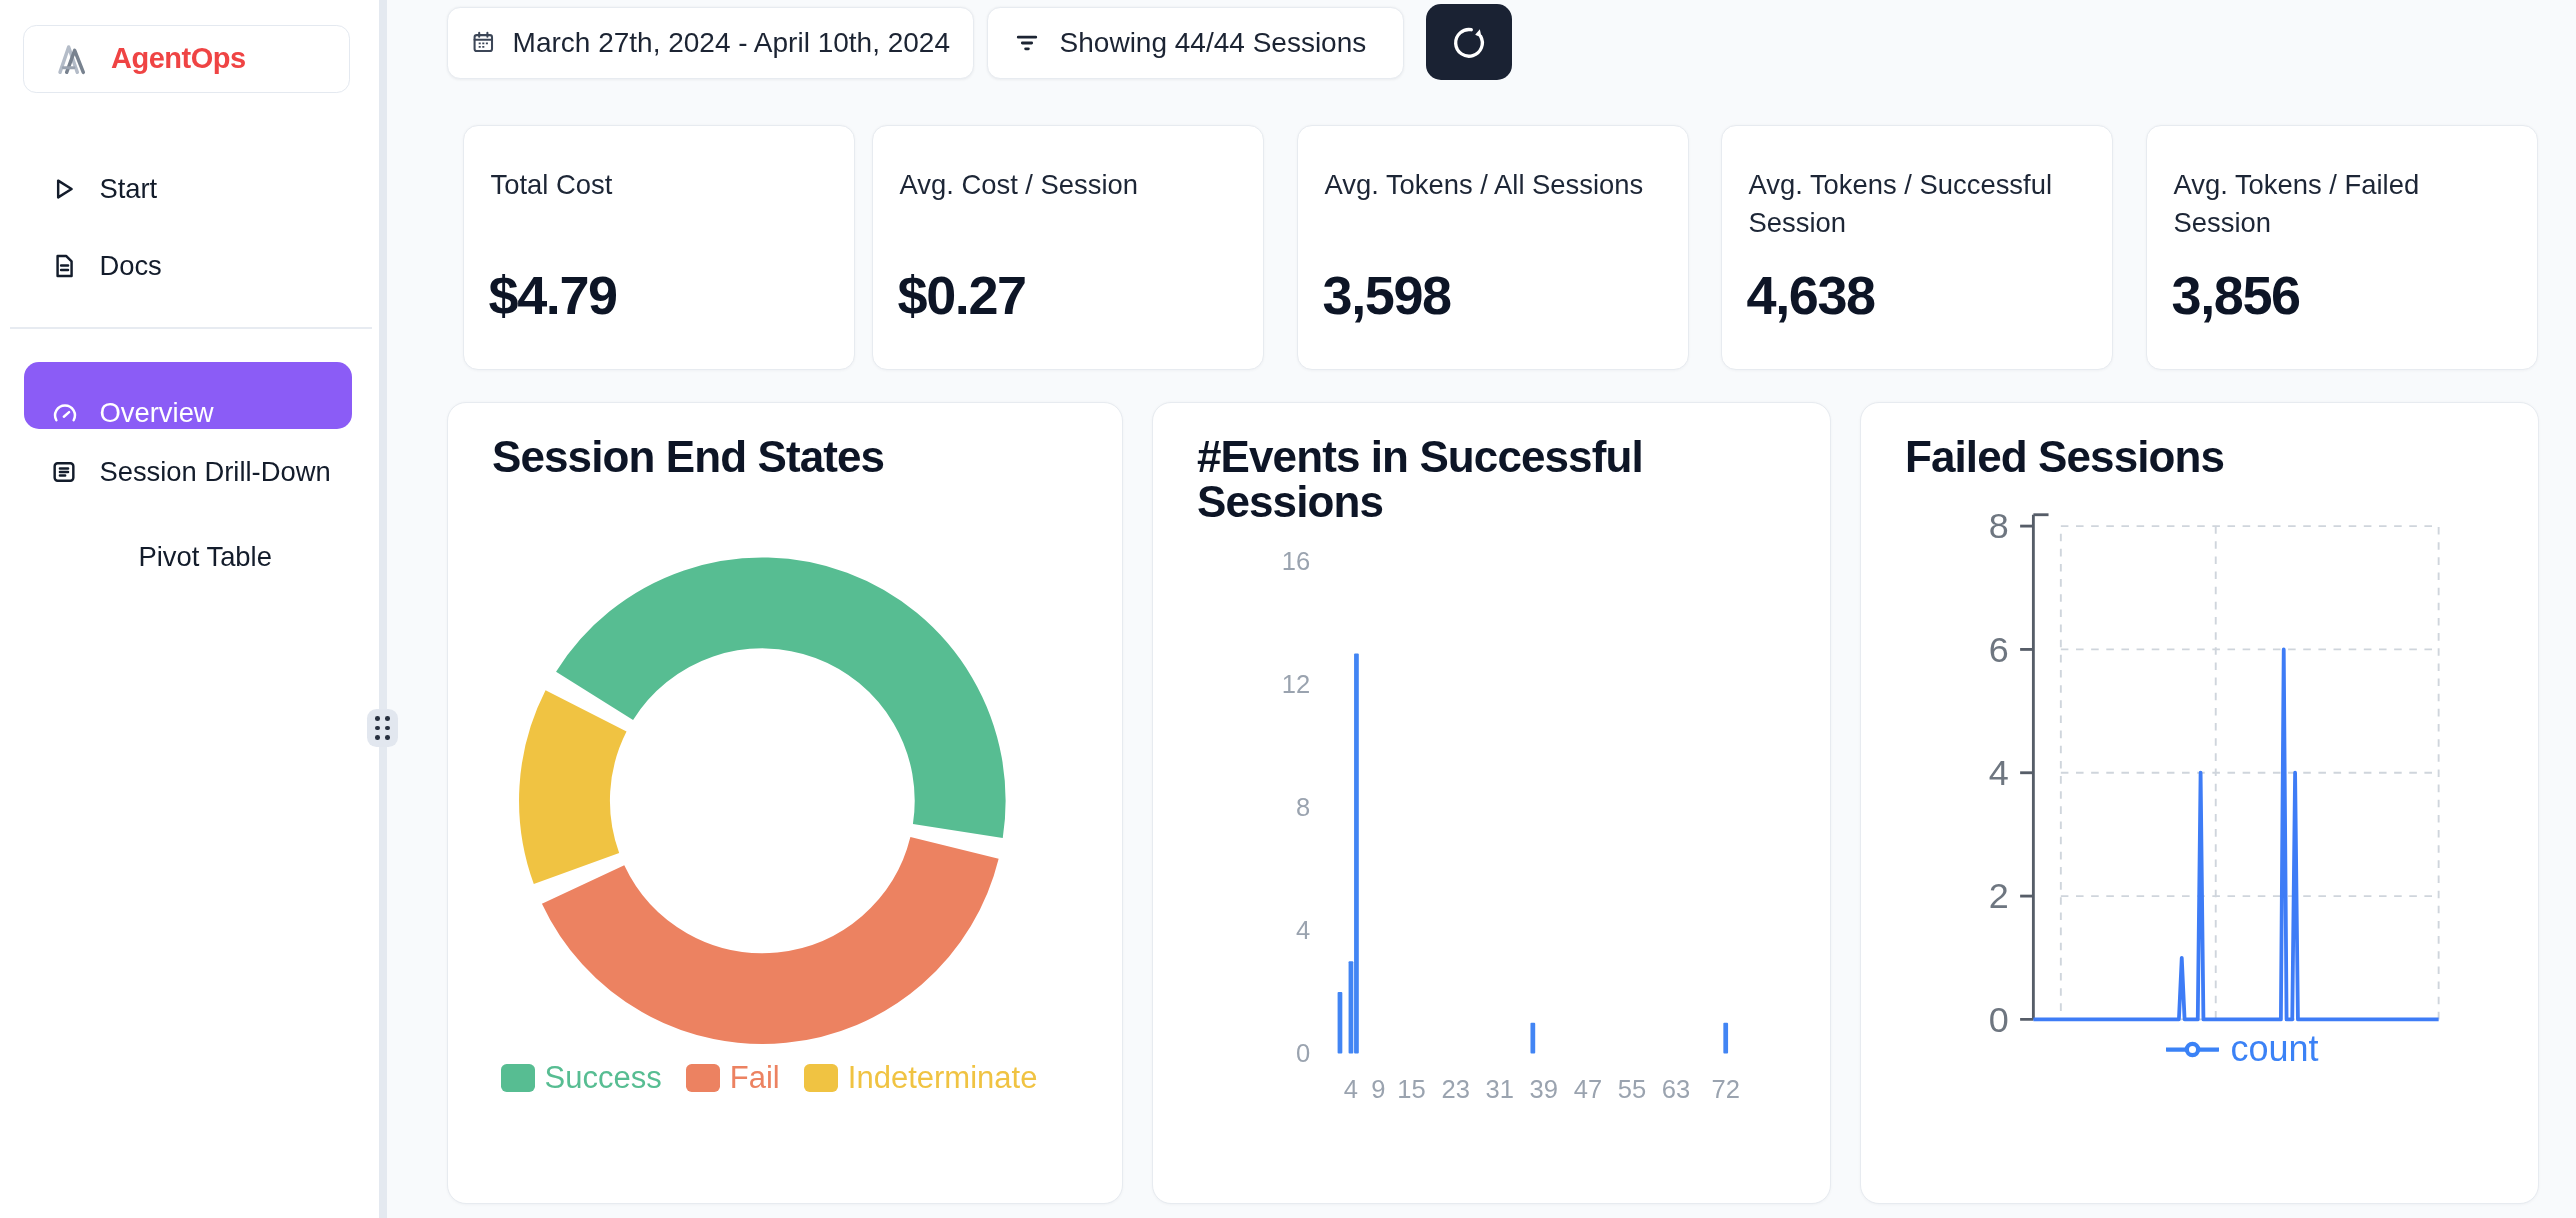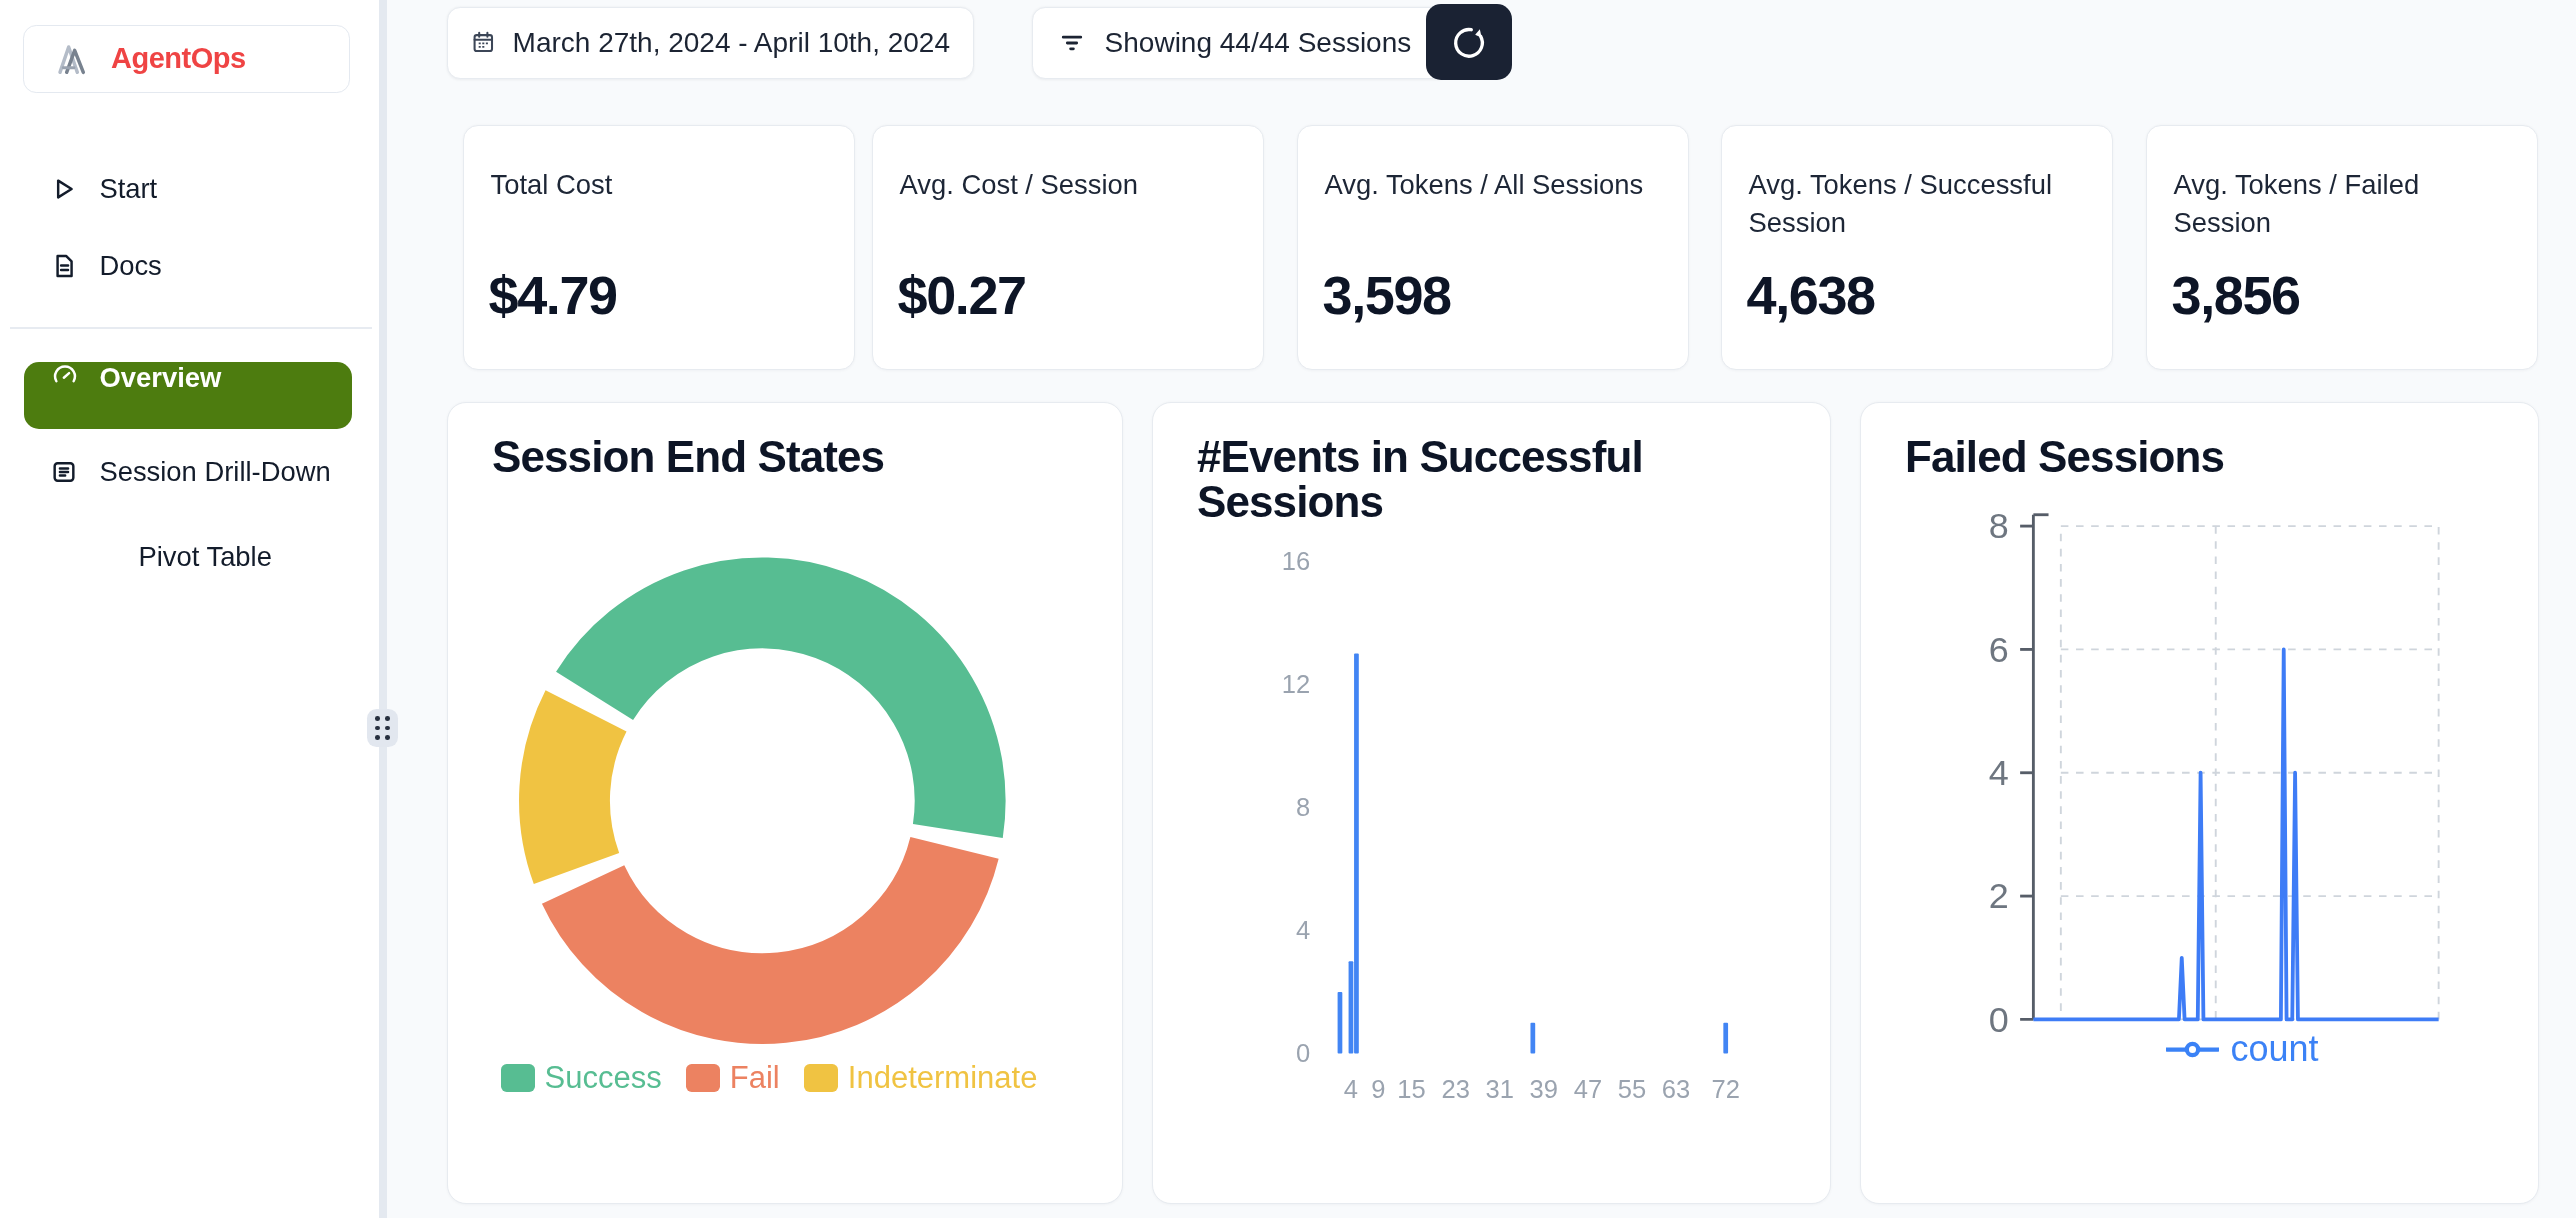--- a/index.html
+++ b/index.html
@@ -16,29 +16,29 @@
     border-radius:9.5px;display:grid;grid-template-columns:repeat(2,4.7px);grid-template-rows:repeat(3,4.7px);
     gap:4.7px;align-content:center;justify-content:center;cursor:col-resize;z-index:5;}
   .drag-handle span{width:4.7px;height:4.7px;border-radius:50%;background:#27303f;}
   .logo-box{position:absolute;left:23px;top:24.6px;width:327px;height:68px;border:1.9px solid #e4e9f0;
     border-radius:13.2px;display:flex;align-items:center;gap:19px;padding-left:28px;box-sizing:border-box;
     background:#fff;cursor:pointer;}
   .logo-text{font-size:29px;font-weight:700;color:#ef4444;letter-spacing:-0.5px;}
   .nav-item{position:absolute;left:23px;width:337px;height:44px;display:flex;align-items:center;gap:21px;
     padding-left:27.4px;box-sizing:border-box;font-size:27.4px;font-weight:500;color:#131c2b;cursor:pointer;}
   .nav-divider{position:absolute;left:9.5px;top:327px;width:362px;height:1.9px;background:#e7ebf1;}
-  .nav-pill{position:absolute;left:24px;top:362px;width:328px;height:67px;background:#4d7c0f;
-    border-radius:15px;display:flex;align-items:flex-start;gap:21px;padding-left:26.5px;box-sizing:border-box;
-    font-size:27.4px;font-weight:700;color:#ffffff;cursor:pointer;}
+  .nav-pill{position:absolute;left:24px;top:362px;width:328px;height:67px;background:#8b5cf6;
+    border-radius:15px;display:flex;align-items:flex-end;gap:21px;padding-left:26.5px;box-sizing:border-box;
+    font-size:27.4px;font-weight:400;color:#ffffff;cursor:pointer;}
   
   .btn{position:absolute;background:#fff;border:1.9px solid #e7ebf0;border-radius:13.2px;box-sizing:border-box;
     display:flex;align-items:center;font-size:28px;font-weight:500;color:#1c2433;cursor:pointer;
     box-shadow:0 0.9px 2.8px rgba(16,24,40,.06);}
   .btn-date{left:447px;top:6.6px;width:527px;height:72px;gap:17px;padding-left:23px;}
-  .btn-filter{left:987px;top:6.6px;width:417px;height:72px;gap:19px;padding-left:24.6px;margin-left:45px;}
+  .btn-filter{left:987px;top:6.6px;width:417px;height:72px;gap:19px;padding-left:24.6px;}
   .btn-refresh{position:absolute;left:1426px;top:3.8px;width:86px;height:76px;background:#1a2233;
     border-radius:15px;display:flex;align-items:center;justify-content:center;cursor:pointer;}
   
   .stat-card{position:absolute;top:125px;width:392px;height:245px;background:#fff;border:1.9px solid #e7ebf0;
     border-radius:15px;box-sizing:border-box;box-shadow:0 0.9px 2.8px rgba(16,24,40,.04);}
   .stat-label{position:absolute;left:26.5px;top:40px;width:333px;font-size:27.4px;line-height:38px;
     font-weight:500;color:#1d2636;}
   .stat-value{position:absolute;left:24.6px;top:138px;font-size:54px;font-weight:700;color:#0d1526;
     letter-spacing:-1.4px;}
   

